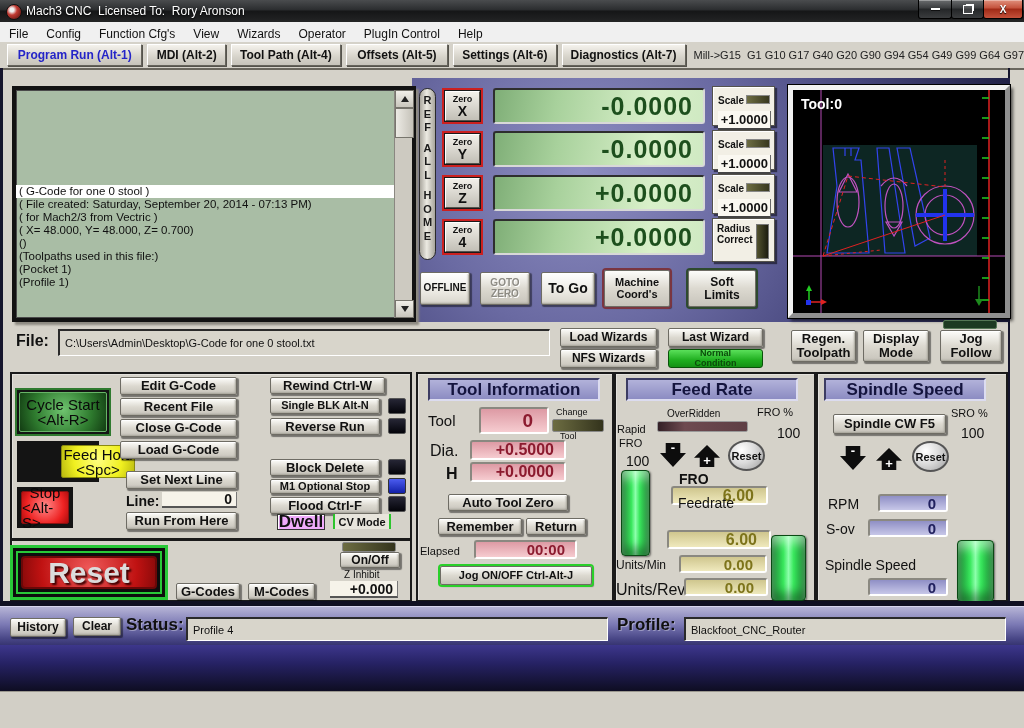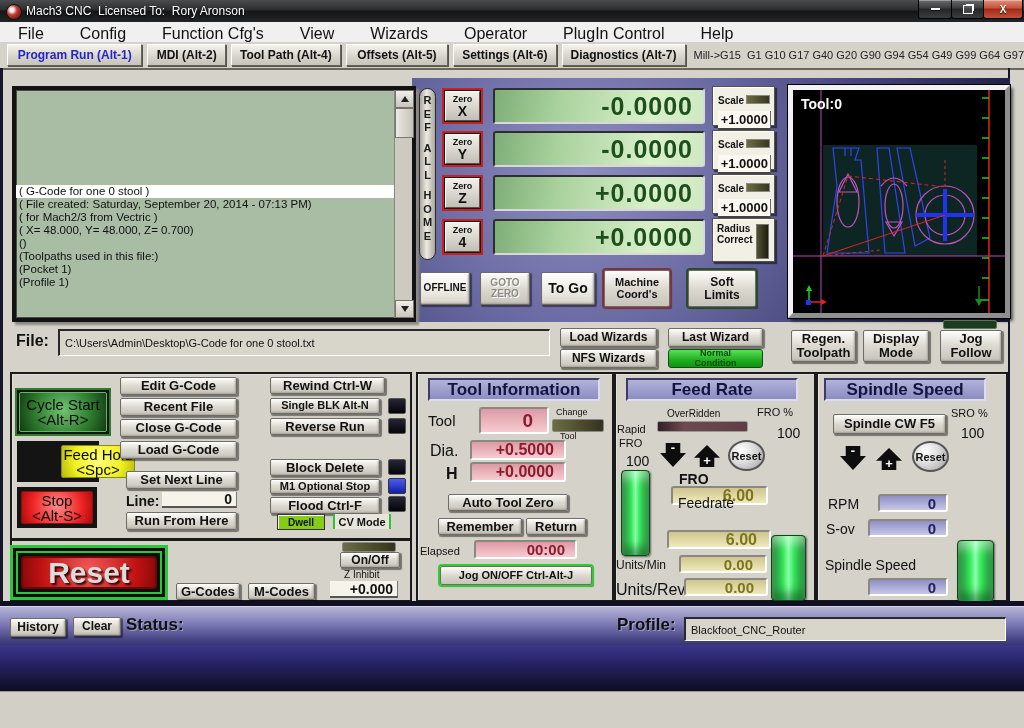--- a/index.html
+++ b/index.html
@@ -12,21 +12,21 @@
   .win-icon{left:6px;top:4px;width:14px;height:14px;border-radius:50%;background:radial-gradient(circle at 35% 35%,#f0f0f0 15%,#c23b33 40%,#5a1410 90%);border:1px solid #111;}
   .winbtn{top:0;height:18px;border:1px solid #000;border-top:none;border-radius:0 0 3px 3px;
           background:linear-gradient(180deg,#6a6c6e,#3a3c3e 45%,#242628 50%,#3a3c3e 100%);
           box-shadow:inset 0 1px 0 rgba(255,255,255,.35);display:flex;align-items:center;justify-content:center;}
   .winbtn.close{background:linear-gradient(180deg,#e0907c,#c4513b 45%,#a02a16 50%,#c4513b 100%);}
   .min-glyph{width:9px;height:2px;background:#fff;box-shadow:0 1px 0 rgba(0,0,0,.6);}
   .restore-glyph{width:8px;height:7px;border:1px solid #fff;background:rgba(255,255,255,.12);box-shadow:2px -2px 0 -1px #fff;}
   .close-glyph{color:#fff;font-size:10px;font-weight:bold;text-shadow:0 1px 1px #000;}
   
   .menubar{left:0;top:22px;width:1024px;height:20px;background:#f0f0f0;border-bottom:1px solid #b5b5b5;display:flex;align-items:center;}
-  .menu-item{padding:0 18px;font-size:16px;color:#111;height:16px;line-height:20px;}
+  .menu-item{padding:0 9px;font-size:12px;color:#111;height:16px;line-height:20px;}
   
   .tabrow{left:0;top:42px;width:1024px;height:26px;background:#d5d2c9;border-bottom:2px solid #6a675e;display:flex;align-items:center;}
   .tab{height:20px;margin-left:5px;padding:0 8px;display:flex;align-items:center;justify-content:center;
        background:linear-gradient(180deg,#f4f2ec,#d6d3ca 60%,#c6c3ba);border:1px solid;border-color:#fff #66645c #66645c #fff;
        box-shadow:1px 1px 0 #55534c;font-weight:bold;font-size:12px;color:#111;white-space:nowrap;}
   .tab.active{color:#2424c8;}
   .modes-text{margin-left:8px;font-size:11px;color:#222;white-space:pre;}
   
   .gcode-frame{left:12px;top:86px;width:396px;height:228px;background:#a9bda5;border:4px solid #121212;
                box-shadow:3px 3px 2px #8d8a81, inset 0 0 0 1px #4a4a4a;}
@@ -96,21 +96,21 @@
   .bigface{width:100%;height:100%;display:flex;flex-direction:column;align-items:center;justify-content:center;
            font-weight:normal;color:#0a0a0a;font-size:15px;line-height:15px;box-sizing:border-box;border-radius:2px;}
   .face-green{background:radial-gradient(circle at 50% 45%,#6fc46f 0%,#2e7a2e 60%,#123c12 100%);border:1px solid #67b467;}
   .face-yellow{background:radial-gradient(circle at 50% 45%,#ffff80 0%,#f0f020 60%,#b8b810 100%);border:1px solid #8a8a10;margin-left:40px;}
   .face-red{background:radial-gradient(circle at 50% 45%,#ff8a8a 0%,#ee2222 65%,#aa0c0c 100%);border:1px solid #8a1010;}
   .cycle-frame{border:2px solid #2f7a2f;}
   .reset-outer{box-sizing:border-box;background:#0d0d0d;border:3px solid #28c838;padding:3px;}
   .reset-inner{width:100%;height:100%;box-sizing:border-box;border:2px solid #28c838;background:#0d0d0d;padding:3px;}
   .reset-face{width:100%;height:100%;box-sizing:border-box;background:radial-gradient(circle at 50% 40%,#ef5a5a,#c01212 70%,#8a0a0a);border:2px solid #6a0808;border-radius:4px;
               display:flex;align-items:center;justify-content:center;font-size:30px;font-weight:bold;color:#dcdcdc;text-shadow:2px 2px 2px #3a0000;}
-  .mini-box{background:#84cc16;border:1px solid #333;box-shadow:inset 1px 1px 0 #fff;display:flex;align-items:center;justify-content:center;font-weight:bold;font-size:10px;color:#111;box-sizing:border-box;}
+  .mini-box{background:#f0abfc;border:1px solid #333;box-shadow:inset 1px 1px 0 #fff;display:flex;align-items:center;justify-content:center;font-weight:bold;font-size:17px;color:#111;box-sizing:border-box;}
   .cv-box{border-left:2px solid #2cc52c;border-right:2px solid #2cc52c;background:#e8e5dc;display:flex;align-items:center;justify-content:center;font-size:11px;font-weight:bold;color:#111;box-sizing:border-box;}
   .white-lcd{background:#f6f3ea;border-bottom:2px solid #555;border-right:1px solid #777;display:flex;align-items:center;justify-content:flex-end;
              font-size:14px;font-weight:bold;color:#111;box-sizing:border-box;padding-right:4px;}
   
   .arrow-down{clip-path:polygon(22% 0,78% 0,78% 42%,100% 42%,50% 100%,0 42%,22% 42%);background:#0d0d0d;display:flex;align-items:flex-start;justify-content:center;color:#fff;font-weight:bold;font-size:13px;line-height:10px;}
   .arrow-up{clip-path:polygon(50% 0,100% 58%,78% 58%,78% 100%,22% 100%,22% 58%,0 58%);background:#0d0d0d;display:flex;align-items:flex-end;justify-content:center;color:#fff;font-weight:bold;font-size:13px;line-height:12px;}
   .reset-circle{border-radius:50%;background:radial-gradient(circle at 35% 30%,#ffffff,#dcdcdc 45%,#9e9e9e);border:2px solid #555;
                 display:flex;align-items:center;justify-content:center;font-size:11px;font-weight:bold;color:#111;box-sizing:border-box;}
   .vslider{background:linear-gradient(90deg,#0f8a2a,#3ae85e 35%,#8cffab 50%,#3ae85e 65%,#0f8a2a);border:1px solid #0a4a14;border-radius:4px;
            box-shadow:inset 0 8px 10px rgba(255,255,255,.45), inset 0 -8px 10px rgba(0,0,0,.35), 1px 1px 2px rgba(0,0,0,.5);}
@@ -341,21 +341,21 @@
         <span>Cycle Start</span>
         <span>&lt;Alt-R&gt;</span>
       </div>
   </div>
   <div class="abs bigbtn" style="left:17px;top:441px;width:82px;height:41px;">
     <div class="bigface face-yellow">
         <span>Feed Hold</span>
         <span>&lt;Spc&gt;</span>
       </div>
   </div>
-  <div class="abs bigbtn" style="left:17px;top:487px;width:80px;height:41px;">
+  <div class="abs bigbtn" style="left:17px;top:487px;width:56px;height:41px;">
     <div class="bigface face-red">
         <span>Stop</span>
         <span>&lt;Alt-S&gt;</span>
       </div>
   </div>
 
   <div class="abs btn" style="left:120px;top:377px;width:117px;height:18px;font-size:13px;">Edit G-Code</div>
   <div class="abs btn" style="left:120px;top:398px;width:117px;height:18px;font-size:13px;">Recent File</div>
   <div class="abs btn" style="left:120px;top:419px;width:117px;height:18px;font-size:13px;">Close G-Code</div>
   <div class="abs btn" style="left:120px;top:441px;width:117px;height:18px;font-size:13px;">Load G-Code</div>
@@ -446,20 +446,21 @@
   <div class="abs plain-label" style="left:825px;top:557px;">Spindle Speed</div>
   <div class="abs lcd lcd-purple" style="left:868px;top:578px;width:80px;height:18px;font-size:15px;padding-right:10px;">0</div>
   <div class="abs vslider" style="left:957px;top:540px;width:35px;height:60px;"></div>
 
   <div class="abs" style="left:0;top:601px;width:1024px;height:5px;background:#101022;"></div>
 
   <div class="abs statusrow">
     <div class="abs btn" style="left:10px;top:11px;width:56px;height:19px;font-size:12px;">History</div>
     <div class="abs btn" style="left:73px;top:10px;width:48px;height:19px;font-size:12px;">Clear</div>
     <div class="abs status-label" style="left:126px;top:8px;">Status:</div>
+    <div class="abs inset-field" style="left:186px;top:10px;width:422px;height:24px;">Profile 4</div>
     <div class="abs status-label" style="left:617px;top:8px;">Profile:</div>
     <div class="abs inset-field" style="left:684px;top:10px;width:322px;height:24px;">Blackfoot_CNC_Router</div>
   </div>
 
   <div class="abs navy-band"></div>
   <div class="abs bottom-beige"></div>
 
 </div>
 
 </body></html>

